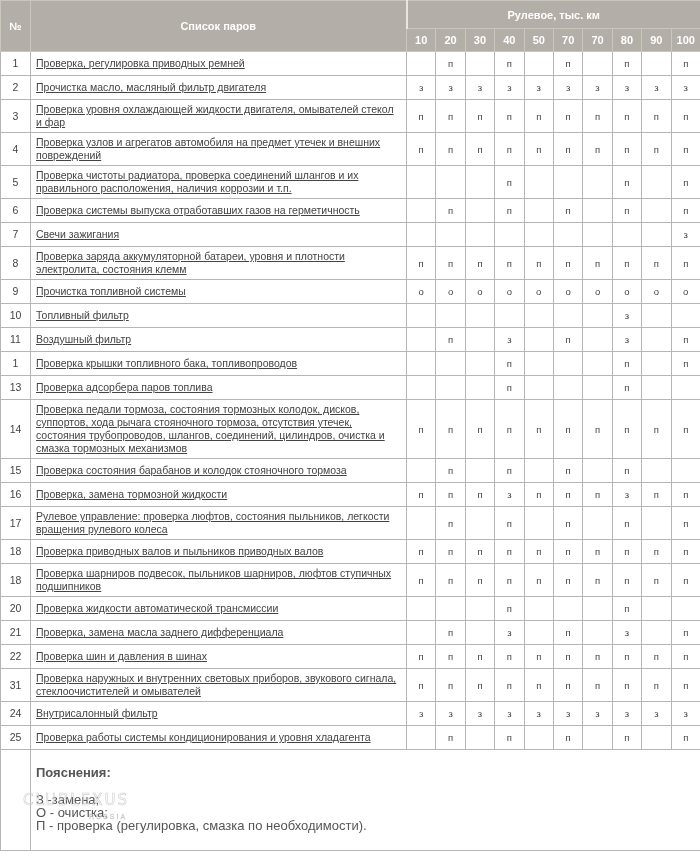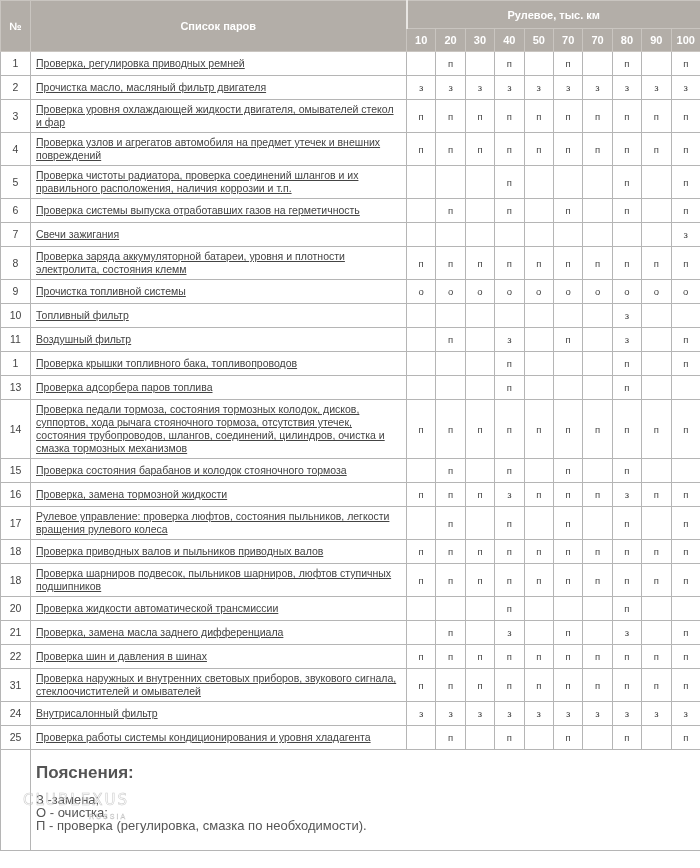--- a/index.html
+++ b/index.html
@@ -37,21 +37,21 @@
     table.sched td.work { text-align: left; text-decoration: underline; }
     table.sched td.mark { text-align: center; padding: 0; font-size: 9.5px; }
     table.sched tr.row td { height: 17px; }
     table.sched td.notes-empty { border-right: 1px solid #b5b5b5; }
     table.sched td.notes {
       padding: 16px 5px 18px 5px;
       line-height: 13px;
       vertical-align: top;
       position: relative;
     }
-    .notes-title { font-weight: bold; font-size: 17px; margin-bottom: 14px; color: #555555; }
+    .notes-title { font-weight: bold; font-size: 13px; margin-bottom: 14px; color: #555555; }
     .notes-line { font-size: 13px; color: #555555; }
     .watermark {
       position: absolute;
       left: -8px;
       top: 44px;
       font-family: "DejaVu Sans", sans-serif;
       font-size: 15px;
       letter-spacing: 2px;
       color: transparent;
       -webkit-text-stroke: 0.6px #c8c8c8;

